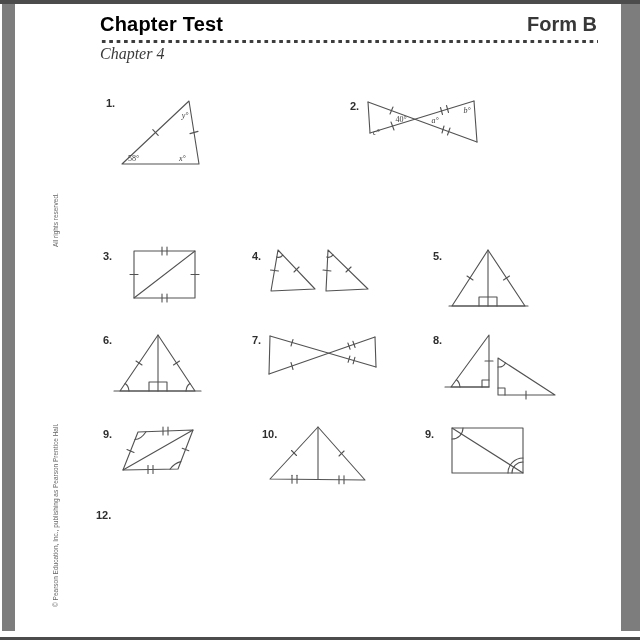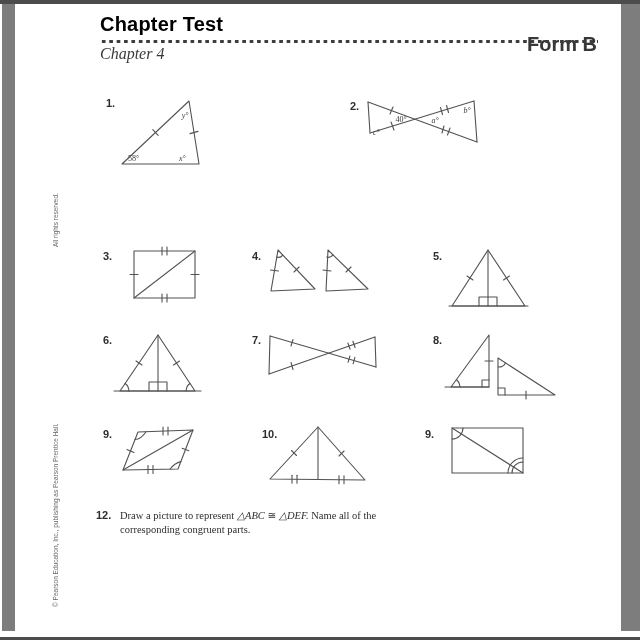--- a/index.html
+++ b/index.html
@@ -9,21 +9,21 @@
   #page{position:relative;width:640px;height:640px;background:#ffffff;}
   
   .bar-top{left:0;top:0;width:640px;height:4px;background:#4c4c4c;}
   .bar-bottom{left:0;top:637px;width:640px;height:3px;background:#4c4c4c;}
   .strip-left{left:2px;top:4px;width:13px;height:627px;background:#7d7d7d;}
   .strip-right{left:621px;top:4px;width:19px;height:627px;background:#7d7d7d;}
   
   .h-title{left:100px;top:13px;font-family:"Liberation Sans",sans-serif;
            font-weight:bold;font-size:20px;color:#000000;letter-spacing:.2px;}
   .h-form{right:43px;top:13px;font-family:"Liberation Sans",sans-serif;
-          font-weight:bold;font-size:20px;color:#383838;margin-top:20px;}
+          font-weight:bold;font-size:20px;color:#383838;}
   .dotline{left:100px;top:39px;width:498px;height:5px;
            background-image:radial-gradient(circle, #3c3c3c 1.7px, transparent 1.9px);
            background-size:7.4px 5px;background-repeat:repeat-x;}
   .h-chapter{left:100px;top:45px;font-style:italic;font-size:16px;color:#3a3a3a;text-align:right;}
   
   .ins1{left:100px;top:77px;font-weight:bold;font-size:11px;}
   .ins2{left:100px;top:212px;font-weight:bold;font-size:11px;line-height:15.5px;width:430px;}
   .ital{font-style:italic;}
   
   .pnum{font-family:"Liberation Sans",sans-serif;font-weight:bold;font-size:11px;color:#2e2e2e;}
@@ -188,15 +188,14 @@
   <div class="abs pnum" style="left:425px;top:428px;">9.</div>
   <svg class="abs" style="left:448px;top:425px;" width="80" height="50">
     <polygon class="geo" points="4,3 75,3 75,48 4,48"></polygon>
     <line class="geo" x1="4" y1="3" x2="75" y2="48"></line>
     <path class="geo" d="M4,14 A11,11 0 0 0 15,3"></path>
     <path class="geo" d="M64,48 A11,11 0 0 1 75,37"></path>
     <path class="geo" d="M60,48 A15,15 0 0 1 75,33"></path>
   </svg>
 
   <div class="abs pnum" style="left:96px;top:509px;">12.</div>
-  <div class="abs p12text"><span>Draw a picture to represent </span><span class="ital">△ABC</span><span> ≅ </span><span class="ital">△DEF.</span><span> Name all of the</span><br><span>corresponding congruent parts.</span></div>
 
 </div>
 
 </body></html>

